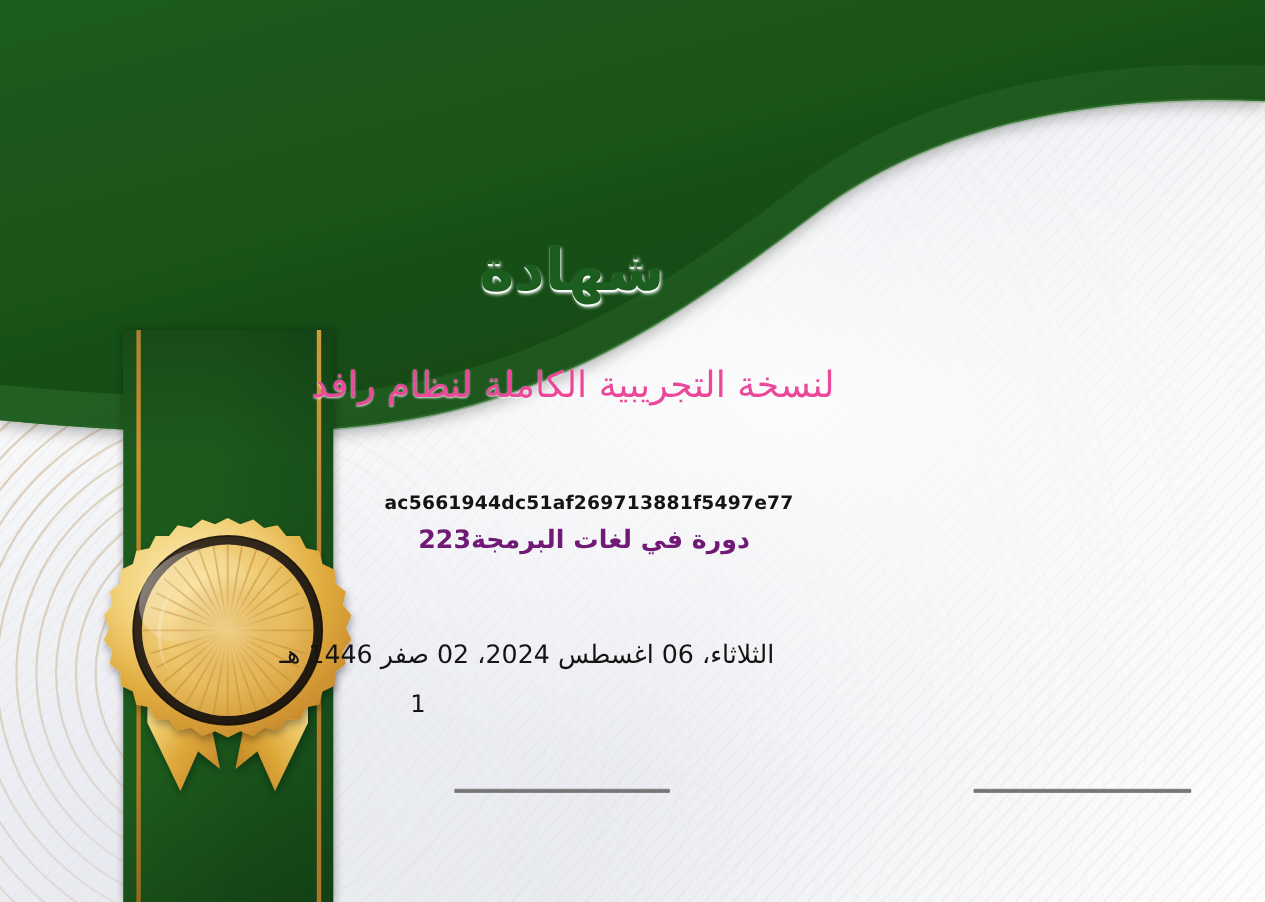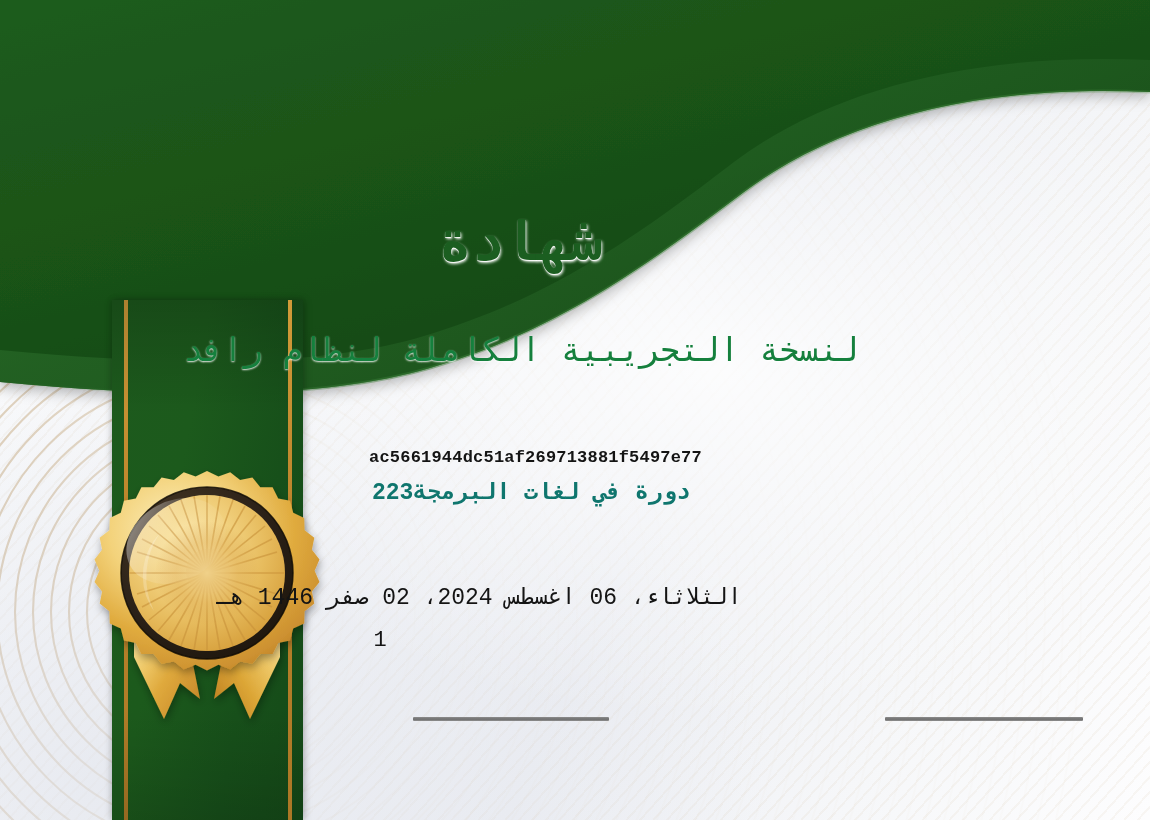--- a/index.html
+++ b/index.html
@@ -73,21 +73,20 @@
     left:72px; top:455px;
     width:270px; height:300px;
   }
 
   
   .content {
     position:absolute;
     left:0; top:0;
     width:1150px; height:820px;
     pointer-events:none;
-    font-family:Liberation Mono, monospace;
   }
   .content > * { pointer-events:auto; }
 
   .cert-title {
     position:absolute;
     left:0; right:0; top:218px;
     text-align:center;
     color:#1b5e20;
     font-size:54px;
     font-weight:bold;
@@ -95,21 +94,21 @@
     letter-spacing:0;
     text-shadow:1px 2px 3px rgba(255,255,255,.95), 0 1px 0 rgba(255,255,255,.8);
     direction:rtl;
     padding-right:110px;
   }
 
   .cert-subtitle {
     position:absolute;
     left:0; right:0; top:330px;
     text-align:center;
-    color:#15803d;
+    color:#ec4899;
     font-size:33px;
     font-weight:normal;
     direction:rtl;
     padding-right:108px;
     text-shadow:0 1px 2px rgba(255,255,255,.9);
   }
 
   .cert-hash {
     position:absolute;
     left:0; right:0; top:448px;
@@ -119,21 +118,21 @@
     font-weight:bold;
     letter-spacing:.2px;
     direction:ltr;
     padding-right:79px;
   }
 
   .cert-course {
     position:absolute;
     left:0; right:4px; top:478px;
     text-align:center;
-    color:#0f766e;
+    color:#701a75;
     font-size:23px;
     font-weight:bold;
     direction:rtl;
     padding-right:84px;
   }
 
   .cert-date {
     position:absolute;
     left:0; right:0; top:583px;
     text-align:center;

